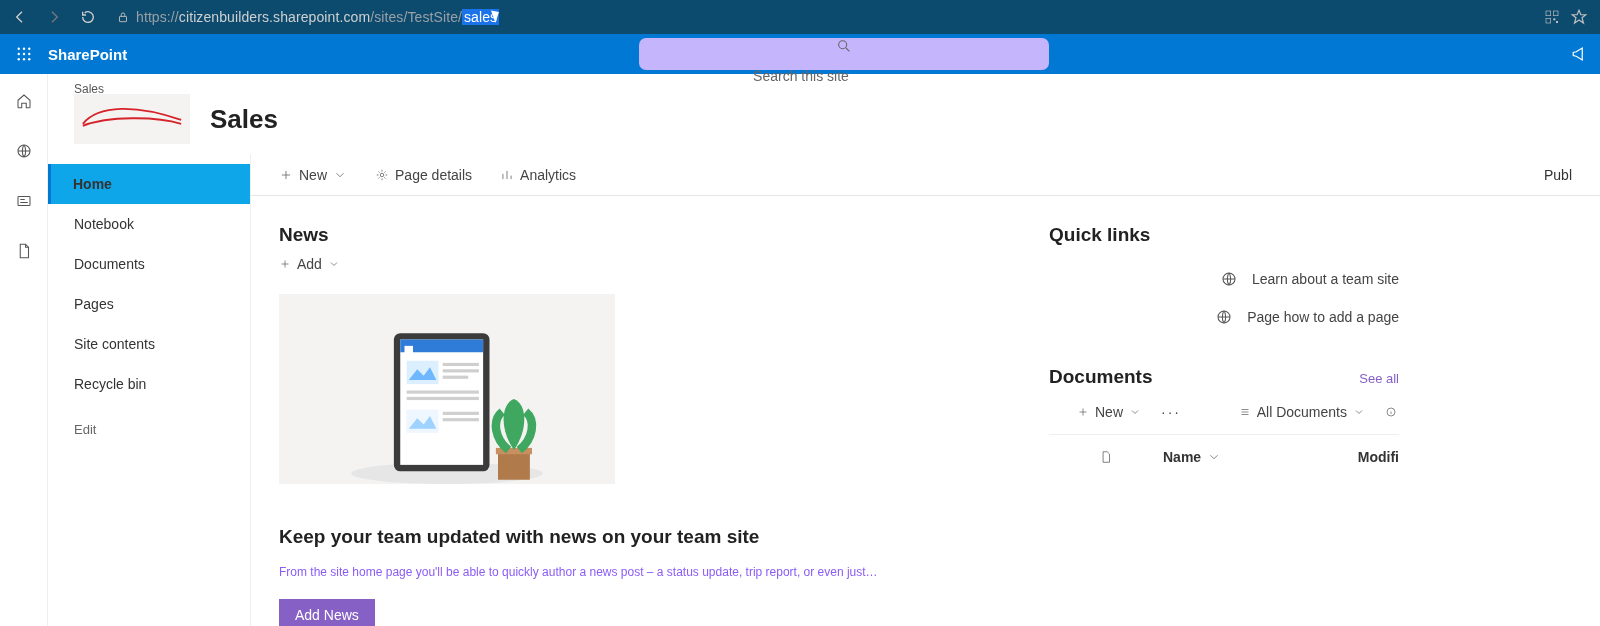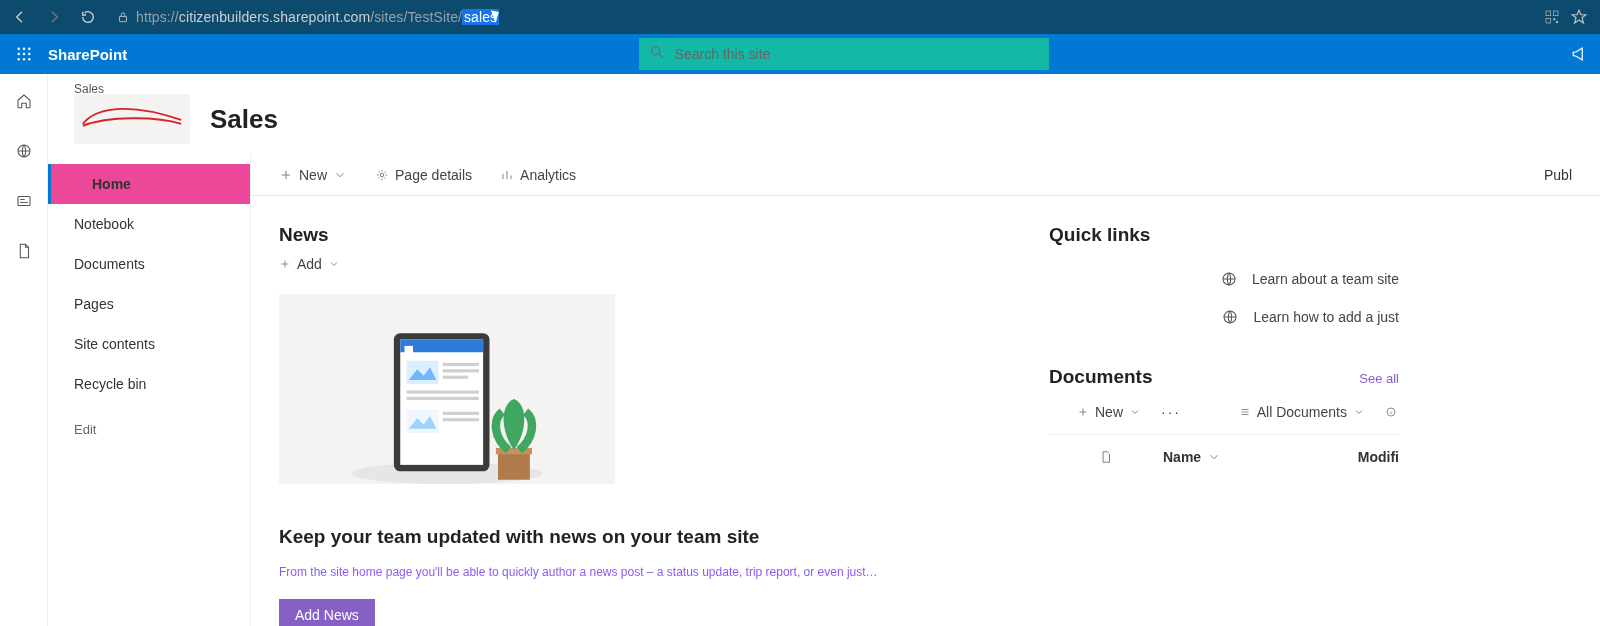--- a/index.html
+++ b/index.html
@@ -16,21 +16,21 @@
 .url .sel { background: #1a73e8; color: #fff; padding: 0 2px; }
 .chrome-icons { display: flex; align-items: center; gap: 10px; padding-right: 4px; }
 .chrome-icons span { color: #bfbfbf; display:inline-flex; }
 .cursor { width: 0; height: 0; border-left: 7px solid #fff; border-bottom: 9px solid transparent; border-top: 4px solid transparent; transform: rotate(-20deg); margin-left: -6px; }
 
 
 .suite-bar { height: 40px; background: #0078d4; display: flex; align-items: center; color: #fff; }
 .waffle { width: 48px; display:flex; align-items:center; justify-content:center; cursor:pointer; }
 .brand { font-weight: 600; font-size: 15px; }
 .suite-center { flex:1; display:flex; justify-content:center; }
-.searchbox { width: 410px; height: 32px; background: #14b8a6; border-radius: 1px; display:flex; align-items:center; padding: 0 10px; gap: 10px; }
+.searchbox { width: 410px; height: 32px; background: #c4b5fd; border-radius: 7px; display:flex; align-items:center; padding: 0 10px; gap: 10px; flex-direction: column; }
 .searchbox input { border:none; background:transparent; font-size: 14px; outline:none; flex:1; color:#333; }
 .searchbox input::placeholder { color: #666; }
 .suite-right { width: 40px; display:flex; align-items:center; justify-content:center; color:#fff; }
 
 
 .body-wrap { display:flex; height: calc(626px - 74px); }
 .rail { width: 48px; border-right: 1px solid #eee; padding-top: 18px; display:flex; flex-direction:column; align-items:center; gap: 28px; color:#555; }
 .rail svg { width: 18px; height: 18px; stroke:#555; fill:none; stroke-width:1.4; }
 
 
@@ -38,21 +38,21 @@
 .site-header { padding: 8px 26px 10px 26px; }
 .breadcrumb { font-size: 12px; color:#555; margin-bottom: -2px; }
 .site-row { display:flex; align-items:center; gap: 20px; }
 .logo { width: 116px; height: 50px; background: #f4f3f2; display:flex; align-items:center; justify-content:center; }
 .logo svg { width: 106px; height: 34px; }
 .site-title { font-size: 26px; font-weight:600; color:#222; }
 
 .content-row { display:flex; flex:1; }
 .left-nav { width: 202px; padding-top: 10px; }
 .left-nav a { display:block; padding: 12px 26px; font-size: 14px; color:#333; text-decoration:none; cursor:pointer; }
-.left-nav a.selected { font-weight:600; background:#ec4899; border-left:3px solid #0078d4; padding-left:41px; }
+.left-nav a.selected { font-weight:600; background:#0ea5e9; border-left:3px solid #0078d4; padding-left:22px; }
 .left-nav a.edit { color:#666; font-size:13px; padding-top:18px; }
 
 .page-col { flex:1; display:flex; flex-direction:column; border-left:1px solid #eee; }
 .cmd-bar { height: 42px; border-bottom: 1px solid #e5e5e5; display:flex; align-items:center; padding: 0 28px; gap: 28px; font-size:14px; color:#444; }
 .cmd-bar .ci { display:flex; align-items:center; gap:6px; cursor:pointer; }
 .cmd-bar svg { width:14px; height:14px; stroke:#666; fill:none; stroke-width:1.4; }
 .cmd-bar .spacer { flex:1; }
 .cmd-bar .pub { color:#333; }
 
 .canvas { display:flex; padding: 28px 0 0 28px; gap: 40px; }
@@ -312,21 +312,21 @@
                     <circle cx="12" cy="12" r="8"></circle>
                     <path d="M4 12h16M12 4c3 3 3 13 0 16M12 4c-3 3-3 13 0 16"></path>
                   </svg>
                 <span>Learn about a team site</span>
               </div>
               <div class="ql-item">
                 <svg viewBox="0 0 24 24">
                     <circle cx="12" cy="12" r="8"></circle>
                     <path d="M4 12h16M12 4c3 3 3 13 0 16M12 4c-3 3-3 13 0 16"></path>
                   </svg>
-                <span>Learn how to add a just</span>
+                <span>Page how to add a page</span>
               </div>
             </div>
 
             <div class="docs-head">
               <h2 class="wp" style="margin-bottom:0">Documents</h2>
               <span class="see-all">See all</span>
             </div>
             <div class="doc-cmd">
               <div class="ci">
                 <svg viewBox="0 0 24 24">

